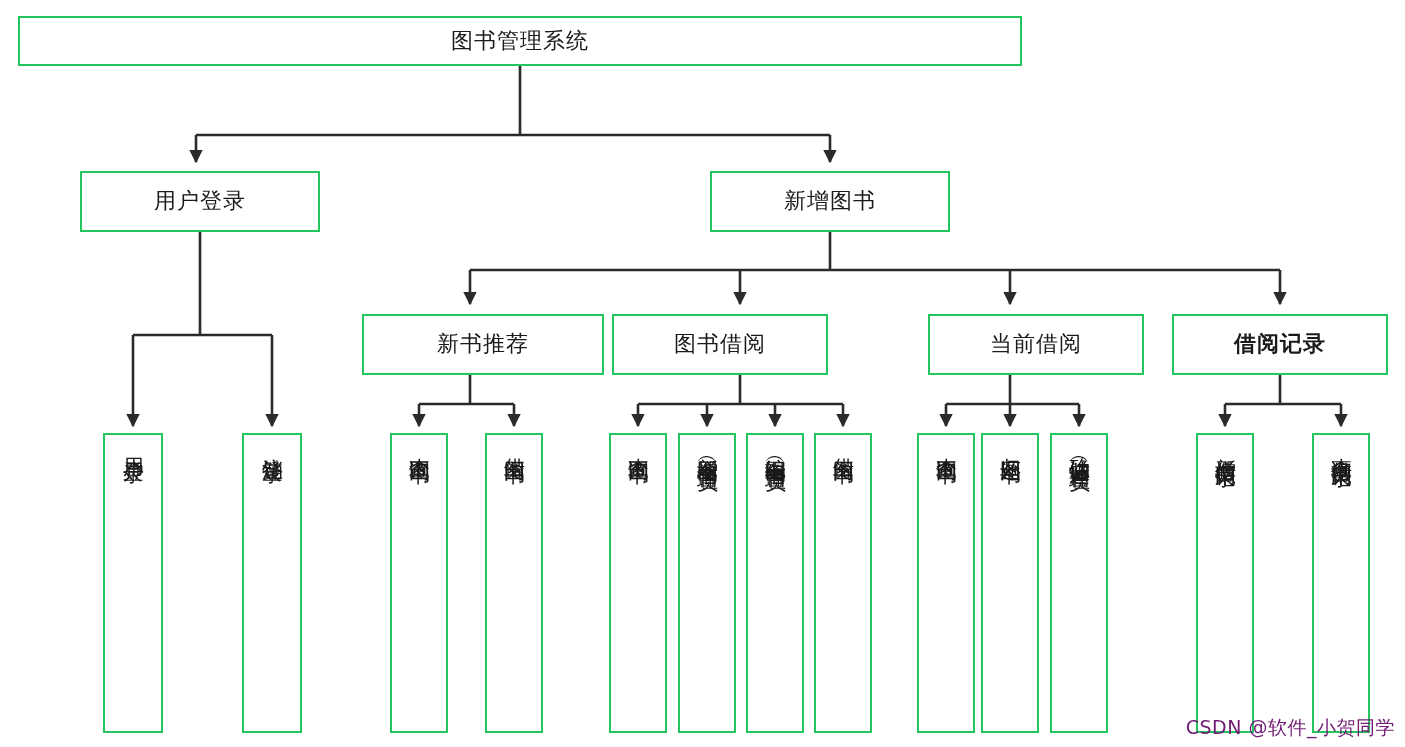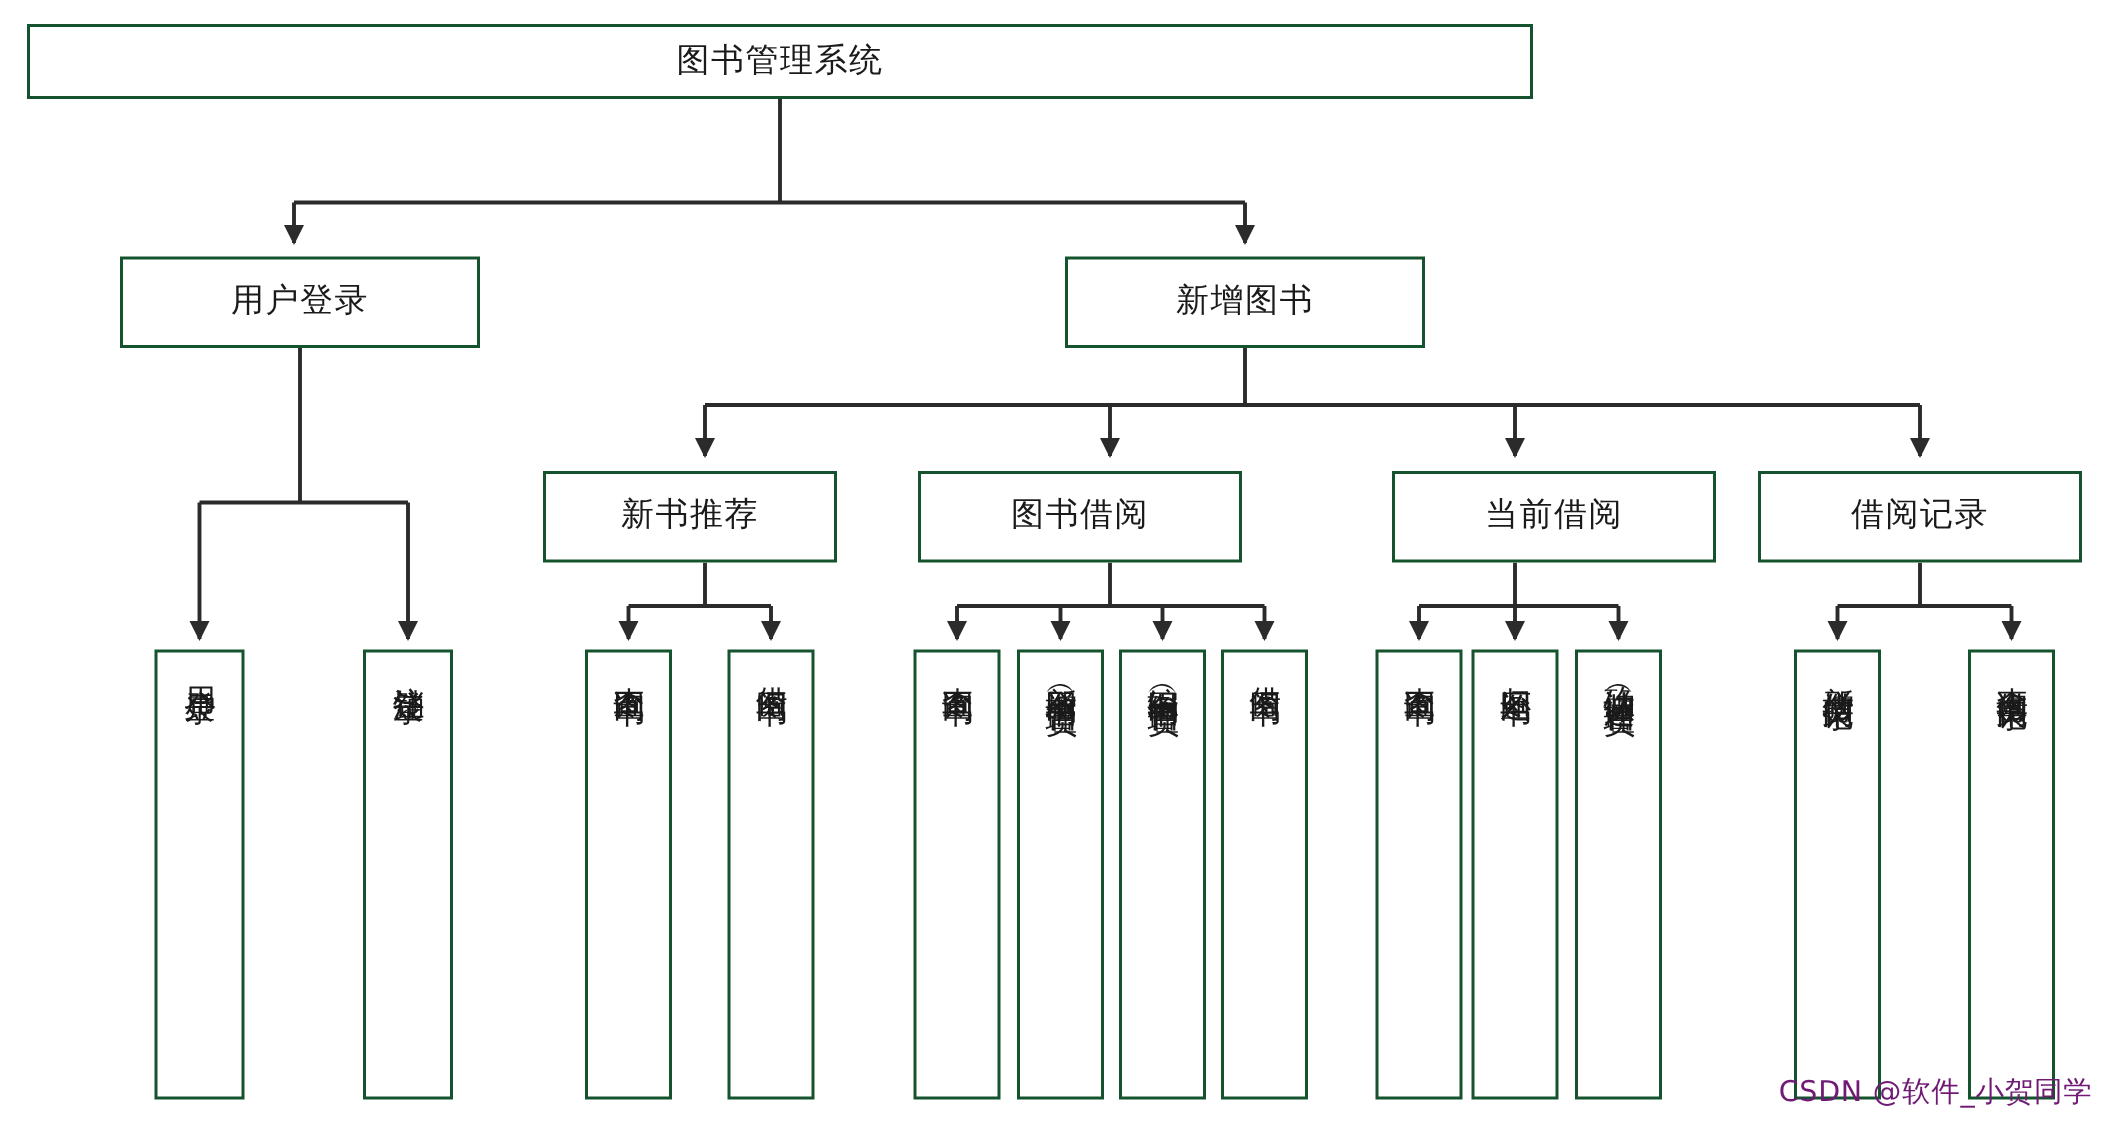--- a/index.html
+++ b/index.html
@@ -23,21 +23,21 @@
     left: 0;
     top: 0;
     width: 1405px;
     height: 747px;
     pointer-events: none;
   }
   .node {
     position: absolute;
     box-sizing: border-box;
     background: #ffffff;
-    border: 2px solid #14532d;
+    border: 2px solid #22c55e;
     display: flex;
     align-items: center;
     justify-content: center;
     color: #1a1a1a;
   }
   .node.horiz .label {
     font-size: 21px;
     line-height: 1.2;
     letter-spacing: 1px;
     white-space: nowrap;
@@ -130,30 +130,30 @@
     <span class="label">图书管理系统</span>
   </div>
 
   <div class="node horiz level1" style="left:80px; top:171px; width:240px; height:61px;">
     <span class="label">用户登录</span>
   </div>
   <div class="node horiz level1" style="left:710px; top:171px; width:240px; height:61px;">
     <span class="label">新增图书</span>
   </div>
 
-  <div class="node horiz level1" style="left:362px; top:314px; width:196px; height:61px;">
+  <div class="node horiz level1" style="left:362px; top:314px; width:242px; height:61px;">
     <span class="label">新书推荐</span>
   </div>
   <div class="node horiz level1" style="left:612px; top:314px; width:216px; height:61px;">
     <span class="label">图书借阅</span>
   </div>
   <div class="node horiz level1" style="left:928px; top:314px; width:216px; height:61px;">
     <span class="label">当前借阅</span>
   </div>
-  <div class="node horiz level1" style="left:1172px; top:314px; width:216px; height:61px;">
+  <div class="node horiz level1" style="left:1172px; top:314px; width:216px; height:61px;font-weight:bold;">
     <span class="label">借阅记录</span>
   </div>
 
   <div class="node vert" style="left:103px; top:433px; width:60px; height:300px;">
     <span class="label">用户登录</span>
   </div>
   <div class="node vert" style="left:242px; top:433px; width:60px; height:300px;">
     <span class="label">注销登录</span>
   </div>
 

